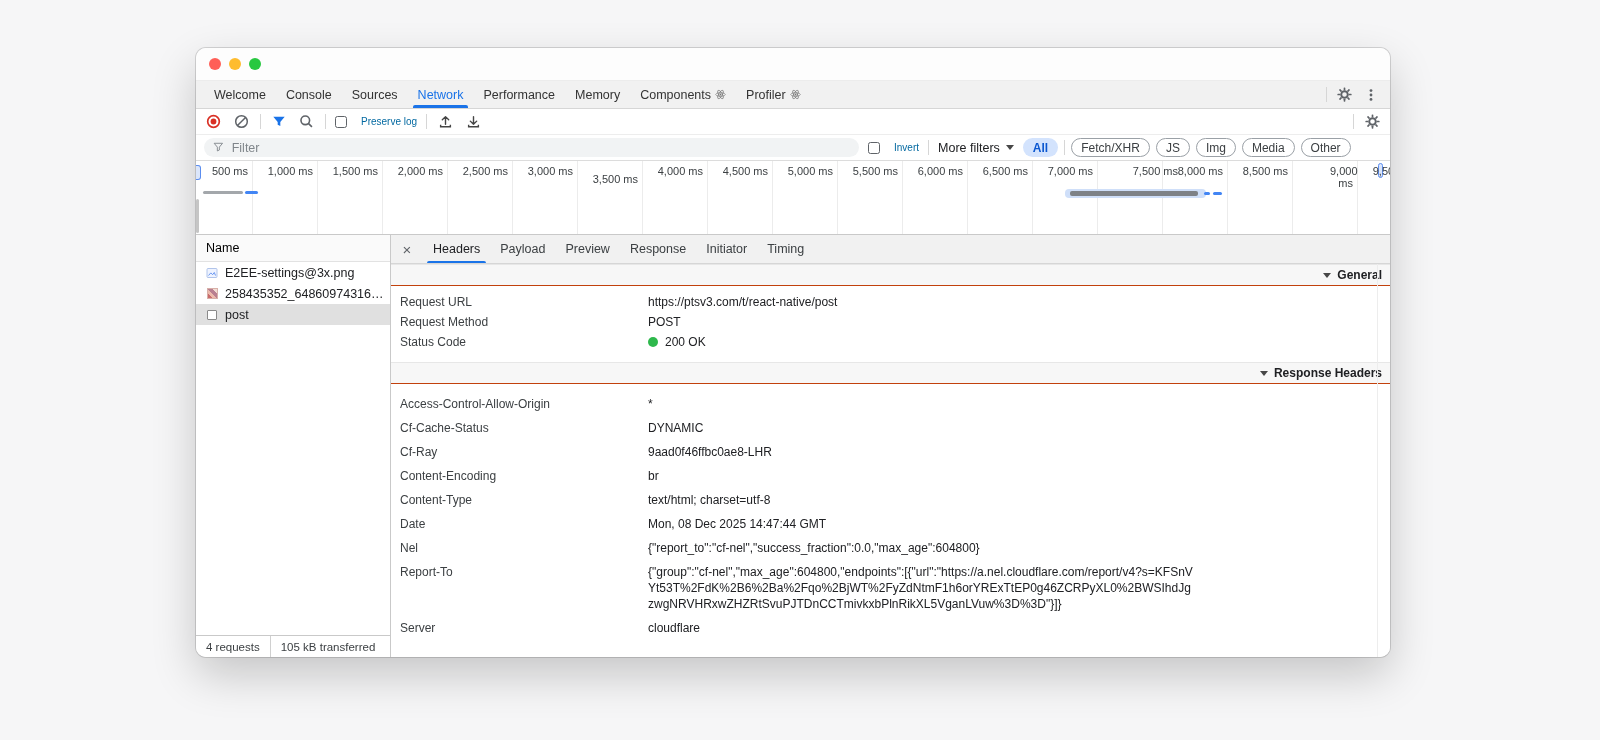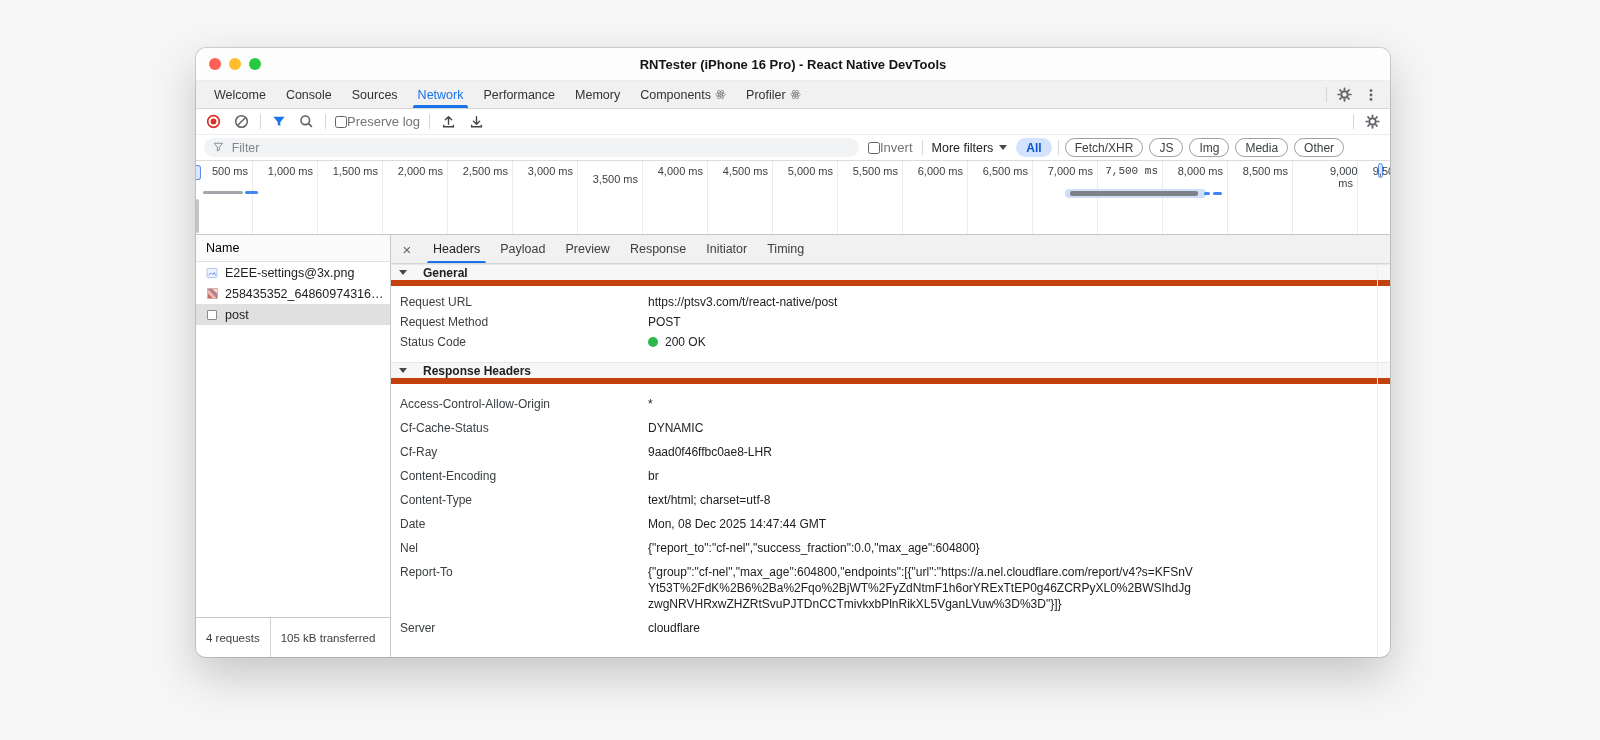--- a/index.html
+++ b/index.html
@@ -24,21 +24,21 @@
     background:var(--accent,#1a73e8);border-radius:2px 2px 0 0;}
   .tab .atom{margin-left:4px;opacity:.85;display:inline-flex;}
   .tabbar-right{display:flex;align-items:center;gap:8px;padding-right:10px;}
   .vdiv{width:1px;height:15px;background:#d6d6d6;display:inline-block;}
   .iconbtn{border:none;background:transparent;padding:2px;display:grid;place-items:center;color:#5f6368;cursor:pointer;}
   
   .nettoolbar{height:26px;display:flex;align-items:center;background:#fff;border-bottom:1px solid #ededed;
     padding:0 8px;gap:9px;}
   .nettoolbar .grow{flex:1;}
   .cb{width:12px;height:12px;border:1.4px solid #5f6368;border-radius:2.5px;background:#fff;display:inline-block;flex:0 0 auto;}
-  .tool-label{font-size:13px;color:#737373;margin-left:0;}
+  .tool-label{font-size:10px;color:#0369a1;margin-left:14px;}
   
   .filterrow{height:26px;display:flex;align-items:center;background:#fff;border-bottom:1px solid #dcdcdc;
     padding:0 8px;gap:9px;}
   .filterinput{width:655px;height:19px;background:#f1f3f4;border-radius:10px;display:flex;align-items:center;
     padding:0 9px;gap:6px;flex:0 0 auto;}
   .filterinput input{border:none;background:transparent;outline:none;width:100%;font-size:12.5px;
     color:#202124;font-family:"Liberation Sans",sans-serif;}
   .filterinput input::placeholder{color:#80868b;}
   .lbl{font-size:12.5px;color:#202124;}
   .caret{width:0;height:0;border-left:4px solid transparent;border-right:4px solid transparent;
@@ -69,35 +69,35 @@
     border-bottom:1px solid #e2e2e2;}
   .reqrows{flex:1;overflow:hidden;}
   .reqrow{height:21px;display:flex;align-items:center;gap:7px;padding:0 6px 0 10px;font-size:12.5px;color:#202124;cursor:pointer;}
   .reqrow.selected{background:#e0e0e0;}
   .rlabel{white-space:nowrap;overflow:hidden;text-overflow:ellipsis;}
   .ric{width:12px;height:12px;flex:0 0 12px;display:inline-flex;align-items:center;justify-content:center;}
   .thumbnail-icon{background:
      linear-gradient(45deg,#c96b6b 25%,#ecb9ab 25% 50%,#b97f90 50% 75%,#f2dcd2 75%);
      border:0.5px solid #d8b0a8;width:11px;height:11px;}
   .document-icon{width:10px;height:10px;border:1.4px solid #8a8a8a;border-radius:1px;background:#fff;}
-  .statusbar{height:40px;border-top:1px solid #c9c9c9;display:flex;align-items:center;font-size:11.5px;color:#3c4043;}
+  .statusbar{height:22px;border-top:1px solid #c9c9c9;display:flex;align-items:center;font-size:11.5px;color:#3c4043;}
   .statusbar .seg{padding:0 10px;white-space:nowrap;}
   .sdiv{width:1px;align-self:stretch;background:#d0d0d0;}
   
   .detail{flex:1;display:flex;flex-direction:column;background:#fff;position:relative;min-width:0;}
   .detail::after{content:"";position:absolute;top:29px;bottom:0;right:12px;width:1px;background:#ededed;}
   .dtabs{height:29px;background:#f1f1f1;border-bottom:1px solid #d6d6d6;display:flex;align-items:stretch;}
   .dclose{width:32px;display:grid;place-items:center;color:#5f6368;font-size:15px;cursor:pointer;}
   .dtab{display:flex;align-items:center;padding:0 10px;font-size:12.5px;color:#3c4043;position:relative;cursor:pointer;}
   .dtab.active{color:#202124;}
   .dtab.active::after{content:"";position:absolute;left:4px;right:4px;bottom:0;height:2.5px;
     background:var(--accent,#1a73e8);border-radius:2px 2px 0 0;}
   .dcontent{flex:1;overflow:hidden;font-size:12px;}
-  .secbar{height:22px;background:#f7f7f7;border-bottom:6px solid #c2410c;border-top:1px solid #e7e7e7;
-    display:flex;align-items:center;padding:0 8px;gap:16px;cursor:pointer;}
+  .secbar{height:22px;background:#f7f7f7;border-bottom:1px solid #c2410c;border-top:1px solid #e7e7e7;
+    display:flex;align-items:center;padding:0 8px;gap:6px;cursor:pointer;justify-content:flex-end;}
   .tri{width:0;height:0;border-left:4px solid transparent;border-right:4px solid transparent;
     border-top:5px solid #474747;}
   .sectitle{font-weight:bold;font-size:12px;color:#202124;}
   .kvrows{padding:6px 0 10px;}
   .kvrows.resp{padding:8px 0 6px;}
   .kvrow{display:flex;padding:2px 0 2px 9px;line-height:16px;}
   .kvrows.resp .kvrow{padding:4px 0 4px 9px;}
   .kname{width:248px;flex:0 0 248px;color:#3c4043;}
   .kval{color:#202124;max-width:548px;word-break:break-all;white-space:pre-wrap;}
   .statusdot{width:10px;height:10px;border-radius:50%;background:var(--status-green,#34a853);
@@ -108,21 +108,20 @@
 <body>
 
 <div class="window">
 
   <div class="titlebar">
     <div class="traffic">
       <span class="tl red"></span>
       <span class="tl yellow"></span>
       <span class="tl green"></span>
     </div>
-    <div class="title">RNTester (iPhone 16 Pro) - React Native DevTools</div>
   </div>
 
   <div class="tabbar">
     <div class="tabs" id="devtools-tabs">
         <div class="tab">
           <span>Welcome</span>
         </div>
         <div class="tab">
           <span>Console</span>
         </div>
@@ -299,21 +298,21 @@
       <div class="ticklabel" style="left: 571px;">5,000 ms</div>
       <div class="gridline" style="left: 706px;"></div>
       <div class="ticklabel" style="left: 636px;">5,500 ms</div>
       <div class="gridline" style="left: 771px;"></div>
       <div class="ticklabel" style="left: 701px;">6,000 ms</div>
       <div class="gridline" style="left: 836px;"></div>
       <div class="ticklabel" style="left: 766px;">6,500 ms</div>
       <div class="gridline" style="left: 901px;"></div>
       <div class="ticklabel" style="left: 831px;">7,000 ms</div>
       <div class="gridline" style="left: 966px;"></div>
-      <div class="ticklabel" style="left: 896px; font-family: Liberation Mono, monospace;">7,500 ms</div>
+      <div class="ticklabel" style="left: 916px;">7,500 ms</div>
       <div class="gridline" style="left: 1031px;"></div>
       <div class="ticklabel" style="left: 961px;">8,000 ms</div>
       <div class="gridline" style="left: 1096px;"></div>
       <div class="ticklabel" style="left: 1026px;">8,500 ms</div>
       <div class="gridline" style="left: 1161px;"></div>
       <div class="ticklabel" style="left: 1091px; padding-left: 43px;">9,000 ms</div>
       <div class="ticklabel" style="left: 1156px;">9,500 ms</div>
       <div class="wf wf-gray" style="left: 7.25px; width: 39.65px; top: 30px;"></div>
       <div class="wf wf-blue" style="left: 49.24px; width: 13px; top: 29.5px;"></div>
       <div class="wf wf-band" style="left: 869.15px; width: 140.4px; top: 28px;"></div>

